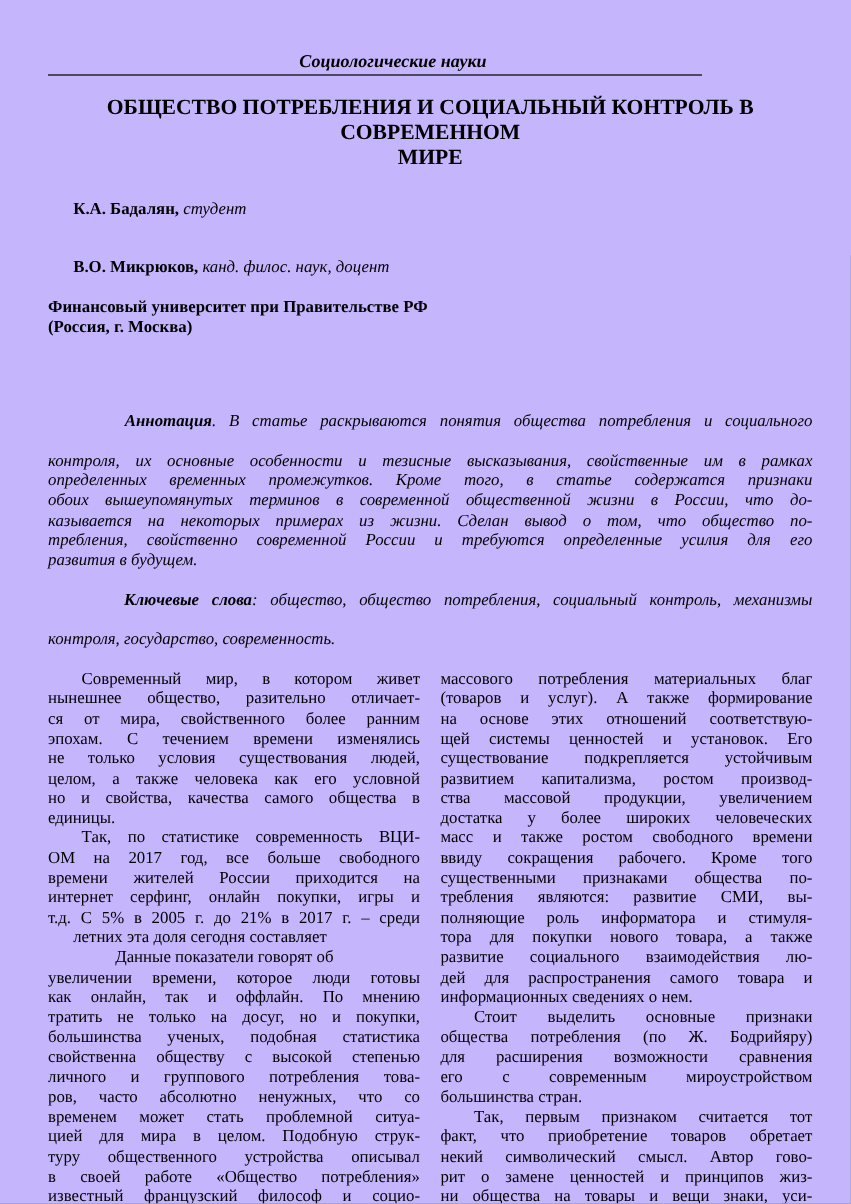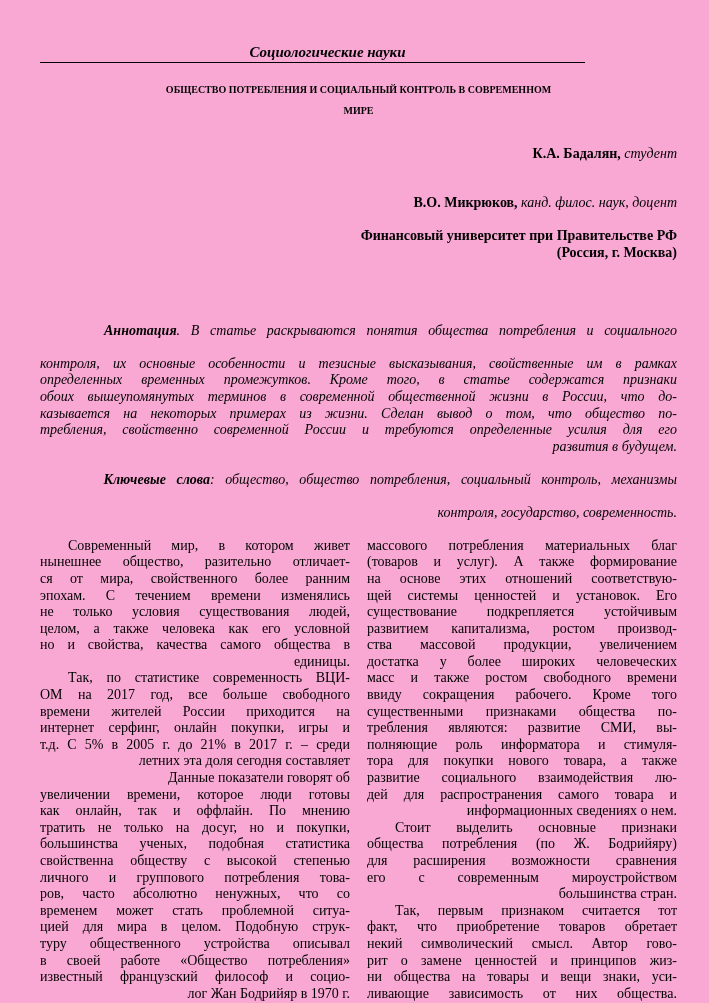--- a/index.html
+++ b/index.html
@@ -4,21 +4,21 @@
 <style>
   html, body { margin: 0; padding: 0; }
   body {
     background: #888;
     font-family: "Liberation Serif", "DejaVu Serif", serif;
   }
   .page {
     position: relative;
     width: 709px;
     height: 1003px;
-    background: #f9a8d4;
+    background: #c4b5fd;
     color: #000000;
     margin: 0 auto;
     overflow: hidden;
     box-sizing: border-box;
     padding: 0 32px 0 40px;
   }
   .section-header {
     padding-top: 44px;
     width: 575px;
     text-align: center;
@@ -30,21 +30,21 @@
   .header-rule {
     margin-top: 2px;
     width: 545px;
     border-top: 1.6px solid #000;
     height: 0;
   }
   .title {
     margin-top: 16px;
     width: 637px;
     font-weight: bold;
-    font-size: 10px;
+    font-size: 18px;
     line-height: 21px;
   }
   .authors {
     margin-top: 8px;
     font-size: 14px;
     line-height: 16.5px;
   }
   .b { font-weight: bold; }
   .i { font-style: italic; }
   .bi { font-weight: bold; }
@@ -57,21 +57,21 @@
   }
   .columns {
     margin-top: 16px;
     display: flex;
     gap: 17px;
     font-size: 14px;
     line-height: 16.6px;
   }
   .col { width: 310px; }
   .ln { white-space: pre-wrap; }
-  .f0 { text-align: right; }
+  .f0 { text-align: left; }
   .f1 { text-align: justify; text-align-last: justify; }
   .f2 { text-align: justify; text-align-last: justify; text-indent: 28px; }
   .f3 { text-align: center; }
 </style>
 </head>
 <body>
 
 <div class="page">
 
   <div class="section-header">Социологические науки</div>

